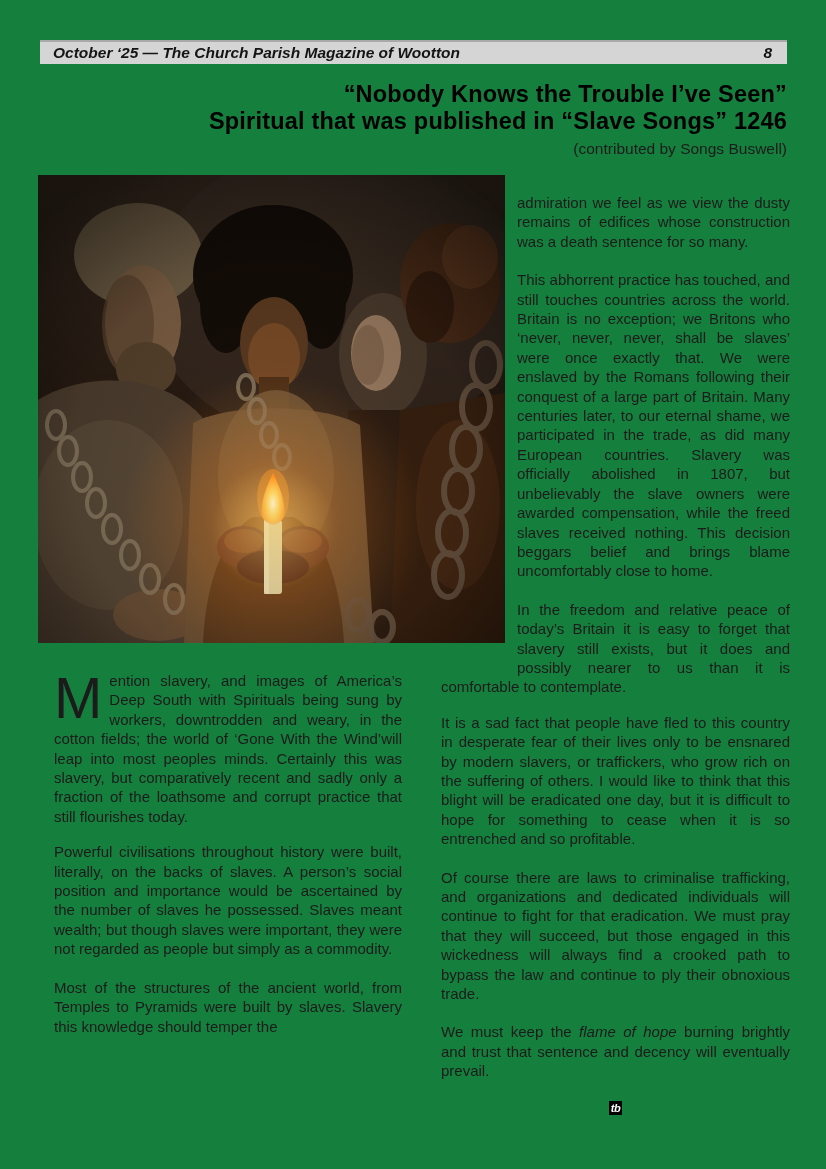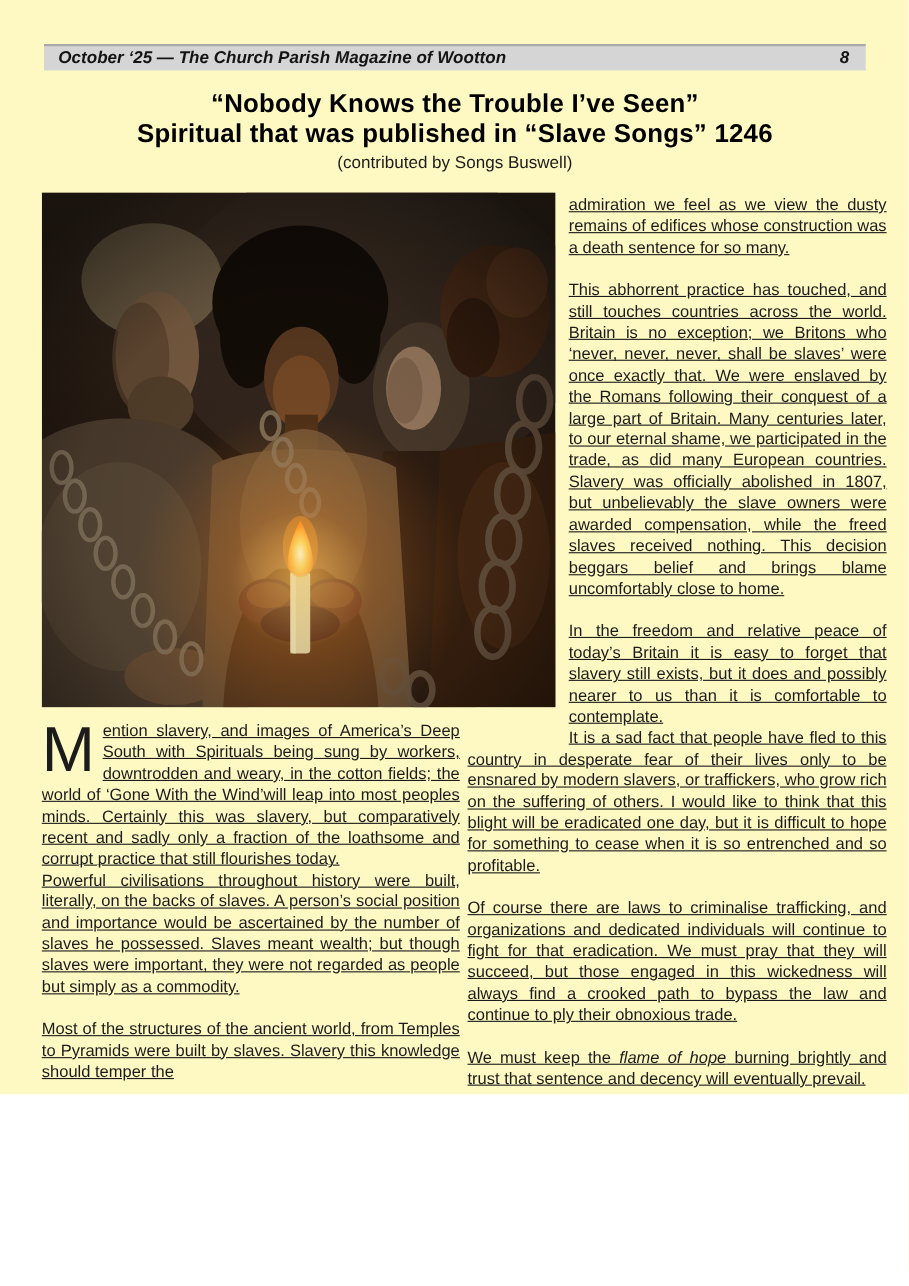--- a/index.html
+++ b/index.html
@@ -1,40 +1,40 @@
 <!DOCTYPE html>
 <html><head>
 <meta charset="utf-8">
 <style>
   html,body{margin:0;padding:0;background:#ffffff;}
   .page{
-    position:relative;width:826px;height:995px;background:#fef9c3;
+    position:relative;width:826px;height:1169px;background:#15803d;
     font-family:"Liberation Sans",sans-serif;color:#1b1b1b;overflow:hidden;
   }
   
   .header-bar{
     position:absolute;left:40px;top:40px;width:747px;height:24px;
     background:#d5d5d5;border-top:2px solid #a9a9a9;
     display:flex;justify-content:space-between;align-items:center;
     box-sizing:border-box;padding:0 15px 0 13px;
     font-weight:bold;font-style:italic;font-size:15.5px;color:#141414;
   }
   
-  .title-block{position:absolute;left:40px;top:81px;width:747px;text-align:center;}
+  .title-block{position:absolute;left:40px;top:81px;width:747px;text-align:right;}
   .title-line{font-weight:bold;font-size:23.5px;line-height:27px;color:#000;letter-spacing:.2px;}
   .byline{font-size:15.5px;line-height:19px;margin-top:4px;color:#1b1b1b;}
   
   .photo{position:absolute;left:38px;top:175px;width:467px;height:468px;}
   .photo svg{display:block;}
   
   .col{font-size:15px;line-height:19.4px;text-align:justify;color:#1b1b1b;}
   .col-right{position:absolute;left:425px;top:177px;width:381px;}
   .col-left{position:absolute;left:38px;top:655px;width:380px;}
   .photo-spacer{float:left;width:92px;height:487px;}
-  .para{margin:0;text-decoration:underline;}
+  .para{margin:16px;}
   .para.gap{margin-top:19px;}
   .dropcap{
     float:left;font-size:58px;line-height:47px;padding:3px 7px 0 0;color:#1b1b1b;
   }
   .em{font-style:italic;}
   .endmark-row{text-align:center;margin-top:3px;}
   .endmark{
     display:inline-block;background:#000;color:#fff;font-weight:bold;font-style:italic;
     font-size:11px;line-height:14px;padding:0 2px;letter-spacing:-.5px;
   }

